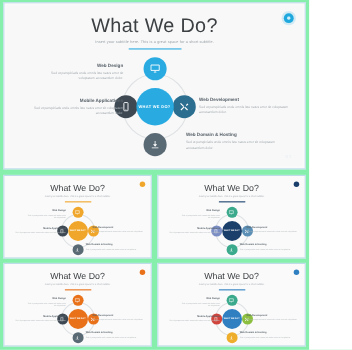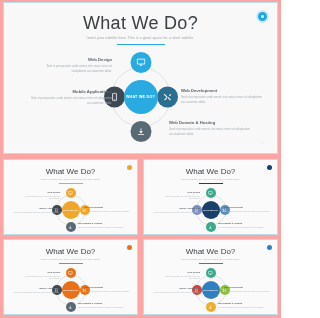--- a/index.html
+++ b/index.html
@@ -2,21 +2,21 @@
 <html><head>
 <meta charset="utf-8">
 <style>
   html,body{margin:0;padding:0;}
   body{
     width:281px;height:318px;
     background:#ffffff;
     font-family:"Liberation Sans", sans-serif;
     overflow:hidden;
   }
-  .deck{position:relative;width:281px;height:318px;background:#fca5a5;}
+  .deck{position:relative;width:281px;height:318px;background:#86efac;}
 
   
   .slide-main{
     position:absolute;left:3px;top:2px;width:275px;height:152px;
     background:#fafafa;
     border:1px solid #bcdcea;
     box-sizing:border-box;
   }
   .slide-main .inner{position:absolute;inset:2px;background:#f8f8f8;}
 

